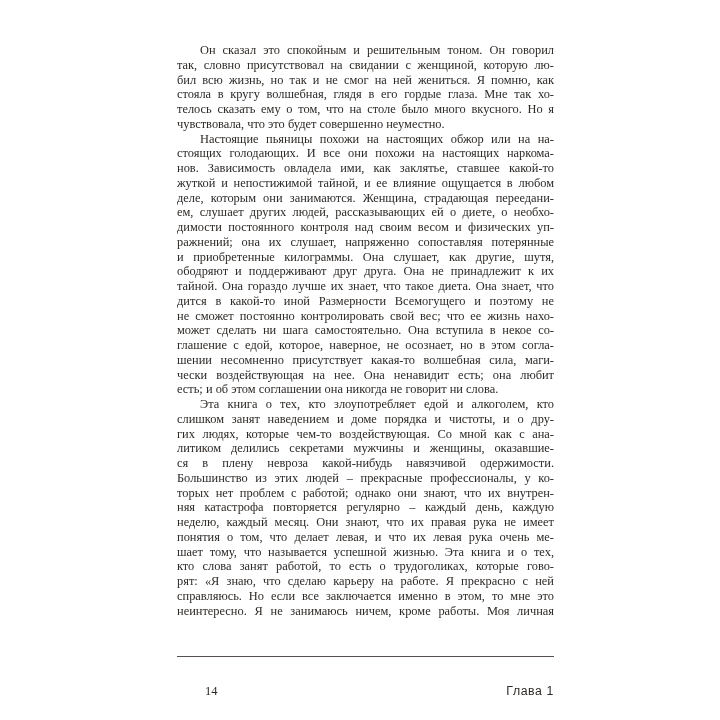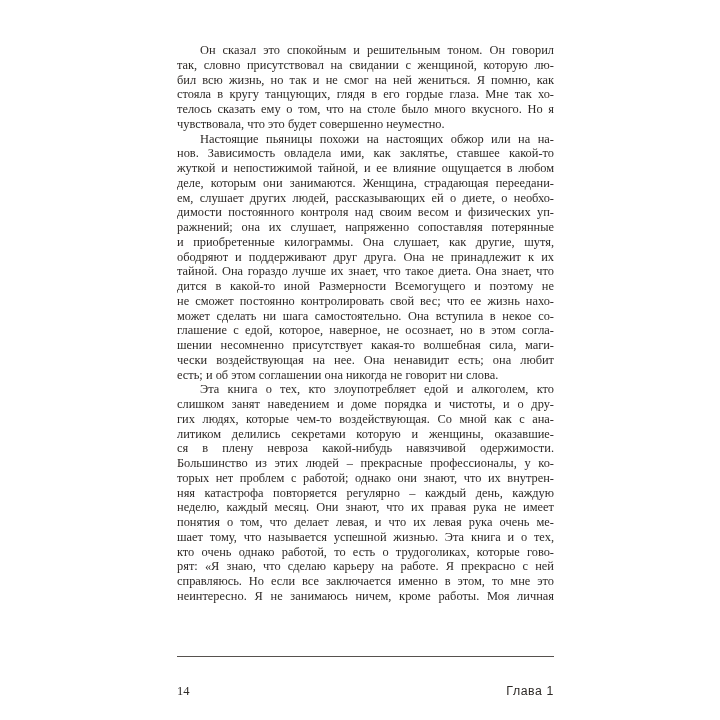--- a/index.html
+++ b/index.html
@@ -44,44 +44,46 @@
   .footer-row {
     display: flex;
     justify-content: space-between;
     align-items: baseline;
     padding-top: 3px;
   }
   .page-number {
     font-family: "Liberation Serif", serif;
     font-size: 12.5px;
     color: #2d2926;
+    margin-left: 28px;
   }
   .chapter-label {
     font-family: "Liberation Sans", sans-serif;
     font-size: 12.3px;
     letter-spacing: 0.6px;
     color: #2d2926;
     margin-top: 24px;
   }
 </style>
 </head>
 <body>
 
 <div class="page">
   <div class="text-block" id="text-block">
       <div class="paragraph">
         <div class="line first">Он сказал это спокойным и решительным тоном. Он говорил</div>
         <div class="line">так, словно присутствовал на свидании с женщиной, которую лю-</div>
         <div class="line">бил всю жизнь, но так и не смог на ней жениться. Я помню, как</div>
-        <div class="line">стояла в кругу танцующих, глядя в его гордые глаза. Мне так хо-</div>
+        <div class="line">стояла в кругу волшебная, глядя в его гордые глаза. Мне так хо-</div>
         <div class="line">телось сказать ему о том, что на столе было много вкусного. Но я</div>
         <div class="line last">чувствовала, что это будет совершенно неуместно.</div>
       </div>
       <div class="paragraph">
         <div class="line first">Настоящие пьяницы похожи на настоящих обжор или на на-</div>
+        <div class="line">стоящих голодающих. И все они похожи на настоящих наркома-</div>
         <div class="line">нов. Зависимость овладела ими, как заклятье, ставшее какой-то</div>
         <div class="line">жуткой и непостижимой тайной, и ее влияние ощущается в любом</div>
         <div class="line">деле, которым они занимаются. Женщина, страдающая переедани-</div>
         <div class="line">ем, слушает других людей, рассказывающих ей о диете, о необхо-</div>
         <div class="line">димости постоянного контроля над своим весом и физических уп-</div>
         <div class="line">ражнений; она их слушает, напряженно сопоставляя потерянные</div>
         <div class="line">и приобретенные килограммы. Она слушает, как другие, шутя,</div>
         <div class="line">ободряют и поддерживают друг друга. Она не принадлежит к их</div>
         <div class="line">тайной. Она гораздо лучше их знает, что такое диета. Она знает, что</div>
         <div class="line">дится в какой-то иной Размерности Всемогущего и поэтому не</div>
@@ -89,29 +91,29 @@
         <div class="line">может сделать ни шага самостоятельно. Она вступила в некое со-</div>
         <div class="line">глашение с едой, которое, наверное, не осознает, но в этом согла-</div>
         <div class="line">шении несомненно присутствует какая-то волшебная сила, маги-</div>
         <div class="line">чески воздействующая на нее. Она ненавидит есть; она любит</div>
         <div class="line last">есть; и об этом соглашении она никогда не говорит ни слова.</div>
       </div>
       <div class="paragraph">
         <div class="line first">Эта книга о тех, кто злоупотребляет едой и алкоголем, кто</div>
         <div class="line">слишком занят наведением и доме порядка и чистоты, и о дру-</div>
         <div class="line">гих людях, которые чем-то воздействующая. Со мной как с ана-</div>
-        <div class="line">литиком делились секретами которую и женщины, оказавшие-</div>
+        <div class="line">литиком делились секретами мужчины и женщины, оказавшие-</div>
         <div class="line">ся в плену невроза какой-нибудь навязчивой одержимости.</div>
         <div class="line">Большинство из этих людей – прекрасные профессионалы, у ко-</div>
         <div class="line">торых нет проблем с работой; однако они знают, что их внутрен-</div>
         <div class="line">няя катастрофа повторяется регулярно – каждый день, каждую</div>
         <div class="line">неделю, каждый месяц. Они знают, что их правая рука не имеет</div>
         <div class="line">понятия о том, что делает левая, и что их левая рука очень ме-</div>
         <div class="line">шает тому, что называется успешной жизнью. Эта книга и о тех,</div>
-        <div class="line">кто очень однако работой, то есть о трудоголиках, которые гово-</div>
+        <div class="line">кто слова занят работой, то есть о трудоголиках, которые гово-</div>
         <div class="line">рят: «Я знаю, что сделаю карьеру на работе. Я прекрасно с ней</div>
         <div class="line">справляюсь. Но если все заключается именно в этом, то мне это</div>
         <div class="line">неинтересно. Я не занимаюсь ничем, кроме работы. Моя личная</div>
       </div>
     </div>
   <div class="footer">
     <div class="footer-row">
       <span class="page-number">14</span>
       <span class="chapter-label">Глава 1</span>
     </div>

